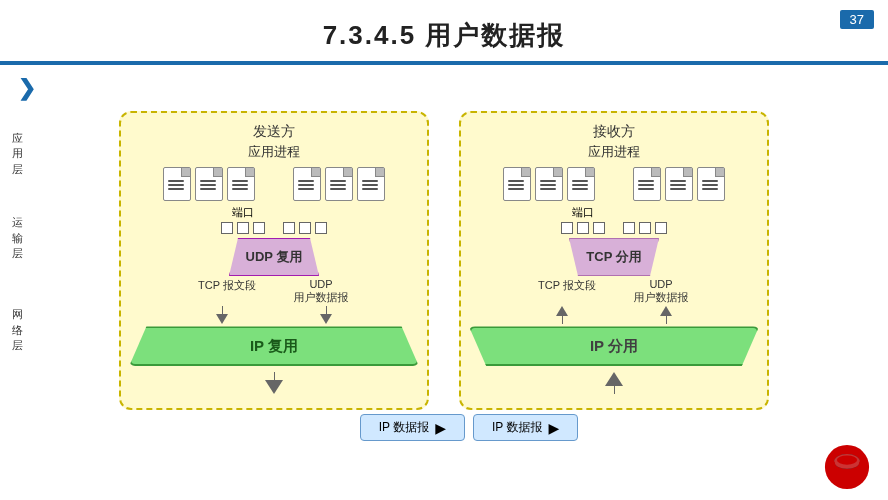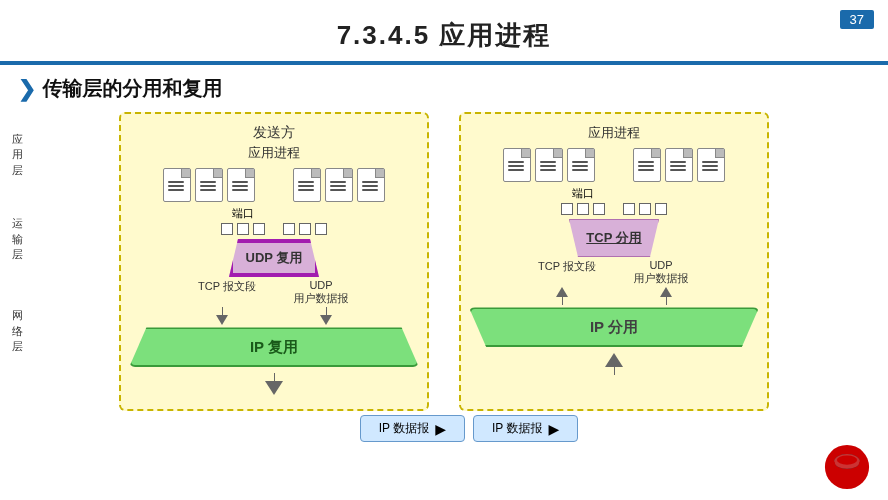--- a/index.html
+++ b/index.html
@@ -63,21 +63,21 @@
       justify-content: center;
       gap: 30px;
       padding: 0 20px;
       position: relative;
     }
 
     
     .side-box {
       background: #fffacd;
       border: 2px dashed #c8b400;
-      border-radius: 6px;
+      border-radius: 12px;
       width: 310px;
       padding: 10px 0 14px;
       position: relative;
     }
 
     .side-label {
       text-align: center;
       font-size: 14px;
       color: #333;
       margin-bottom: 2px;
@@ -132,28 +132,27 @@
       background: #555;
       margin-bottom: 2px;
       border-radius: 1px;
     }
 
   </style>
 </head>
 <body>
 
 <div>
-  <div class="header">7.3.4.5   应用进程</div>
+  <div class="header">7.3.4.5   用户数据报</div>
   <div class="header-bar"></div>
   <div class="slide-number">37</div>
 </div>
 
 <div class="section-title">
   <span class="section-arrow">❯</span>
-  <span>传输层的分用和复用</span>
 </div>
 
 <div style="position:relative; padding-left: 0;">
 
   <div style="position:absolute; left:12px; top:20px; font-size:11px; color:#333; display:flex; flex-direction:column; gap:0;">
     <div style="display:flex;flex-direction:column;align-items:center;line-height:1.4; margin-bottom:38px;">
       <span>应</span>
         <span>用</span>
         <span>层</span>
     </div>
@@ -242,21 +241,21 @@
           <div style="display:flex;gap:4px;">
             <div style="width:12px;height:12px;border:1.5px solid #666;background:#fff;"></div>
             <div style="width:12px;height:12px;border:1.5px solid #666;background:#fff;"></div>
             <div style="width:12px;height:12px;border:1.5px solid #666;background:#fff;"></div>
           </div>
         </div>
       </div>
 
       <div style="display:flex;justify-content:center;gap:14px;margin-bottom:2px;">
         <div style="display:flex;flex-direction:column;align-items:center;">
-          <div style="width:90px;height:38px;background:#d8b0d8;display:flex;align-items:center;justify-content:center;font-size:13px;font-weight:bold;color:#333;clip-path:polygon(10% 0%,90% 0%,100% 100%,0% 100%);border:4px solid #a21caf;">UDP 复用</div>
+          <div style="width:90px;height:38px;background:#d8b0d8;display:flex;align-items:center;justify-content:center;font-size:13px;font-weight:bold;color:#333;clip-path:polygon(10% 0%,90% 0%,100% 100%,0% 100%);border:1px solid #a21caf;">UDP 复用</div>
         </div>
       </div>
 
       <div style="display:flex;justify-content:center;gap:4px;margin-bottom:2px;align-items:flex-start;">
         <div style="font-size:11px;color:#333;text-align:center;width:90px;">TCP 报文段</div>
         <div style="font-size:11px;color:#333;text-align:center;width:90px;line-height:1.2;white-space:pre-line;">UDP<br>用户数据报</div>
       </div>
 
       <div style="display:flex;justify-content:center;gap:14px;margin-bottom:2px;">
         <div style="display:flex;flex-direction:column;align-items:center;width:90px;">
@@ -276,20 +275,21 @@
       <div style="display:flex;justify-content:center;">
         <div style="display:flex;flex-direction:column;align-items:center;">
           <div style="width:1px;height:8px;background:#666;"></div>
           <div style="width:0;height:0;border-left:9px solid transparent;border-right:9px solid transparent;border-top:14px solid #666;"></div>
         </div>
       </div>
     </div>
 
     <div class="side-box">
 
+      <div class="side-label">接收方</div>
       <div class="app-process-label">应用进程</div>
 
       <div class="doc-row">
         <div class="doc-group">
           <div class="doc-icon">
               <div class="doc-icon-lines">
                 <div class="doc-line"></div>
                 <div class="doc-line"></div>
                 <div class="doc-line"></div>
               </div>
@@ -349,21 +349,21 @@
           <div style="display:flex;gap:4px;">
             <div style="width:12px;height:12px;border:1.5px solid #666;background:#fff;"></div>
             <div style="width:12px;height:12px;border:1.5px solid #666;background:#fff;"></div>
             <div style="width:12px;height:12px;border:1.5px solid #666;background:#fff;"></div>
           </div>
         </div>
       </div>
 
       <div style="display:flex;justify-content:center;gap:14px;margin-bottom:2px;">
         <div style="display:flex;flex-direction:column;align-items:center;">
-          <div style="width:90px;height:38px;background:#d8b0d8;display:flex;align-items:center;justify-content:center;font-size:13px;font-weight:bold;color:#333;clip-path:polygon(0% 0%,100% 0%,90% 100%,10% 100%);border:1px solid #b070b0;text-decoration:underline;">TCP 分用</div>
+          <div style="width:90px;height:38px;background:#d8b0d8;display:flex;align-items:center;justify-content:center;font-size:13px;font-weight:bold;color:#333;clip-path:polygon(0% 0%,100% 0%,90% 100%,10% 100%);border:1px solid #b070b0;">TCP 分用</div>
         </div>
       </div>
 
       <div style="display:flex;justify-content:center;gap:4px;margin-bottom:2px;align-items:flex-start;">
         <div style="font-size:11px;color:#333;text-align:center;width:90px;">TCP 报文段</div>
         <div style="font-size:11px;color:#333;text-align:center;width:90px;line-height:1.2;">UDP<br>用户数据报</div>
       </div>
 
       <div style="display:flex;justify-content:center;gap:14px;margin-bottom:2px;">
         <div style="display:flex;flex-direction:column;align-items:center;width:90px;">

